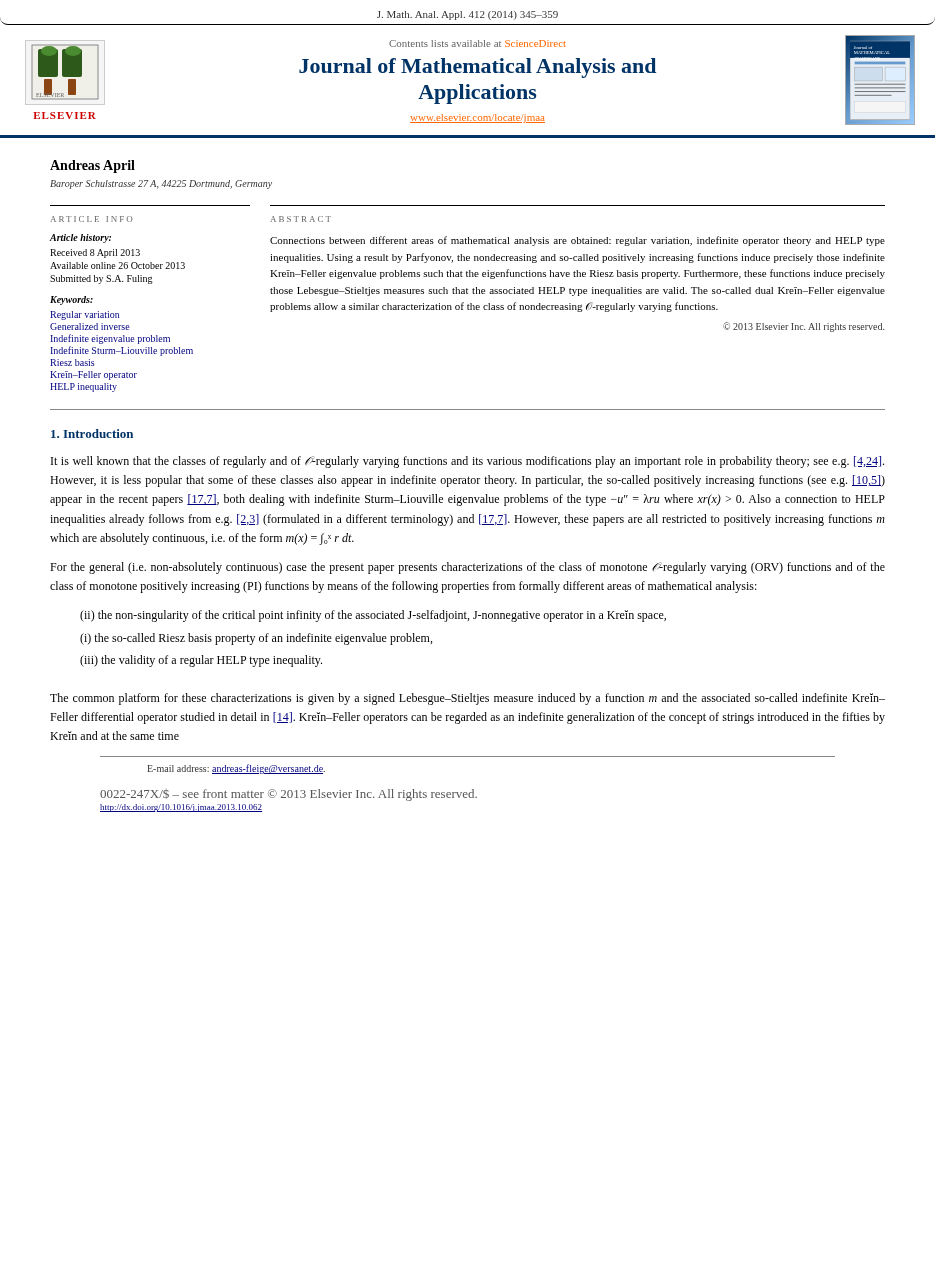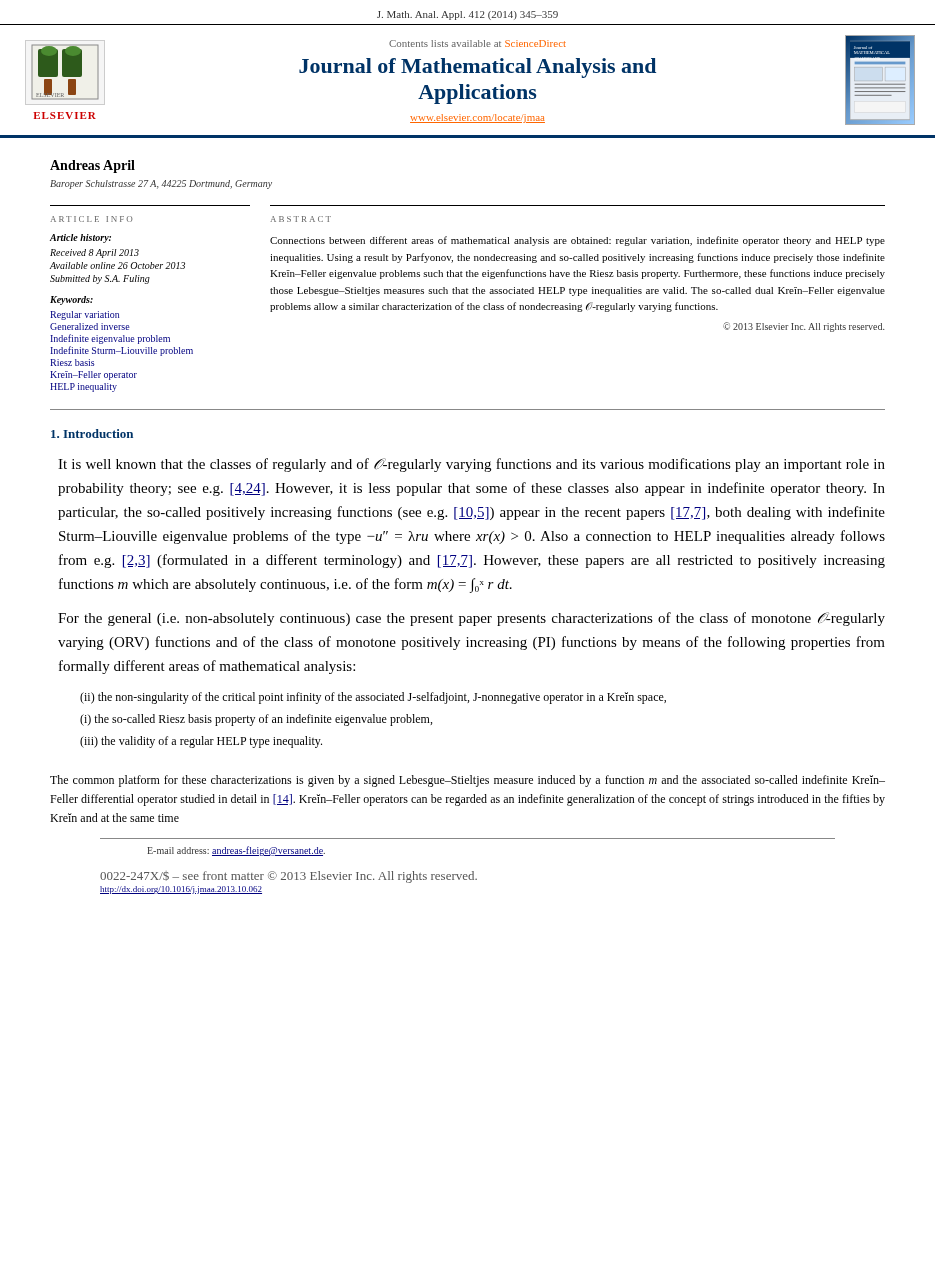--- a/index.html
+++ b/index.html
@@ -17,20 +17,21 @@
       background: #fff;
       padding: 0;
     }
     
     .top-bar {
       text-align: center;
       padding: 8px 0 4px 0;
       font-size: 11px;
       color: #333;
       border-bottom: 1px solid #000;
+      border-radius: 8px;
     }
     
     .journal-header {
       display: flex;
       align-items: center;
       justify-content: space-between;
       padding: 10px 20px 10px 20px;
       border-bottom: 3px solid #003366;
     }
     .elsevier-logo {
@@ -176,21 +177,20 @@
     }
     .article-history-label {
       font-size: 10px;
       font-style: italic;
       font-weight: bold;
       margin-bottom: 4px;
     }
     .article-history-item {
       font-size: 10px;
       margin-bottom: 2px;
-      font-style: italic;
     }
     .keywords-label {
       font-size: 10px;
       font-style: italic;
       font-weight: bold;
       margin-top: 10px;
       margin-bottom: 4px;
     }
     .keyword-item {
       font-size: 10px;
@@ -212,25 +212,24 @@
     .body-section {
       margin-top: 16px;
     }
     .section-heading {
       font-size: 13px;
       font-weight: bold;
       color: #003366;
       margin-bottom: 10px;
     }
     .body-para {
-      font-size: 15px;
+      font-size: 12px;
       line-height: 1.6;
       text-align: justify;
       margin-bottom: 10px;
-      margin-left: 8px;
     }
     .list-item-indented {
       font-size: 12px;
       line-height: 1.6;
       text-align: justify;
       padding-left: 30px;
       margin-bottom: 3px;
     }
     .body-para-last {
       font-size: 12px;

